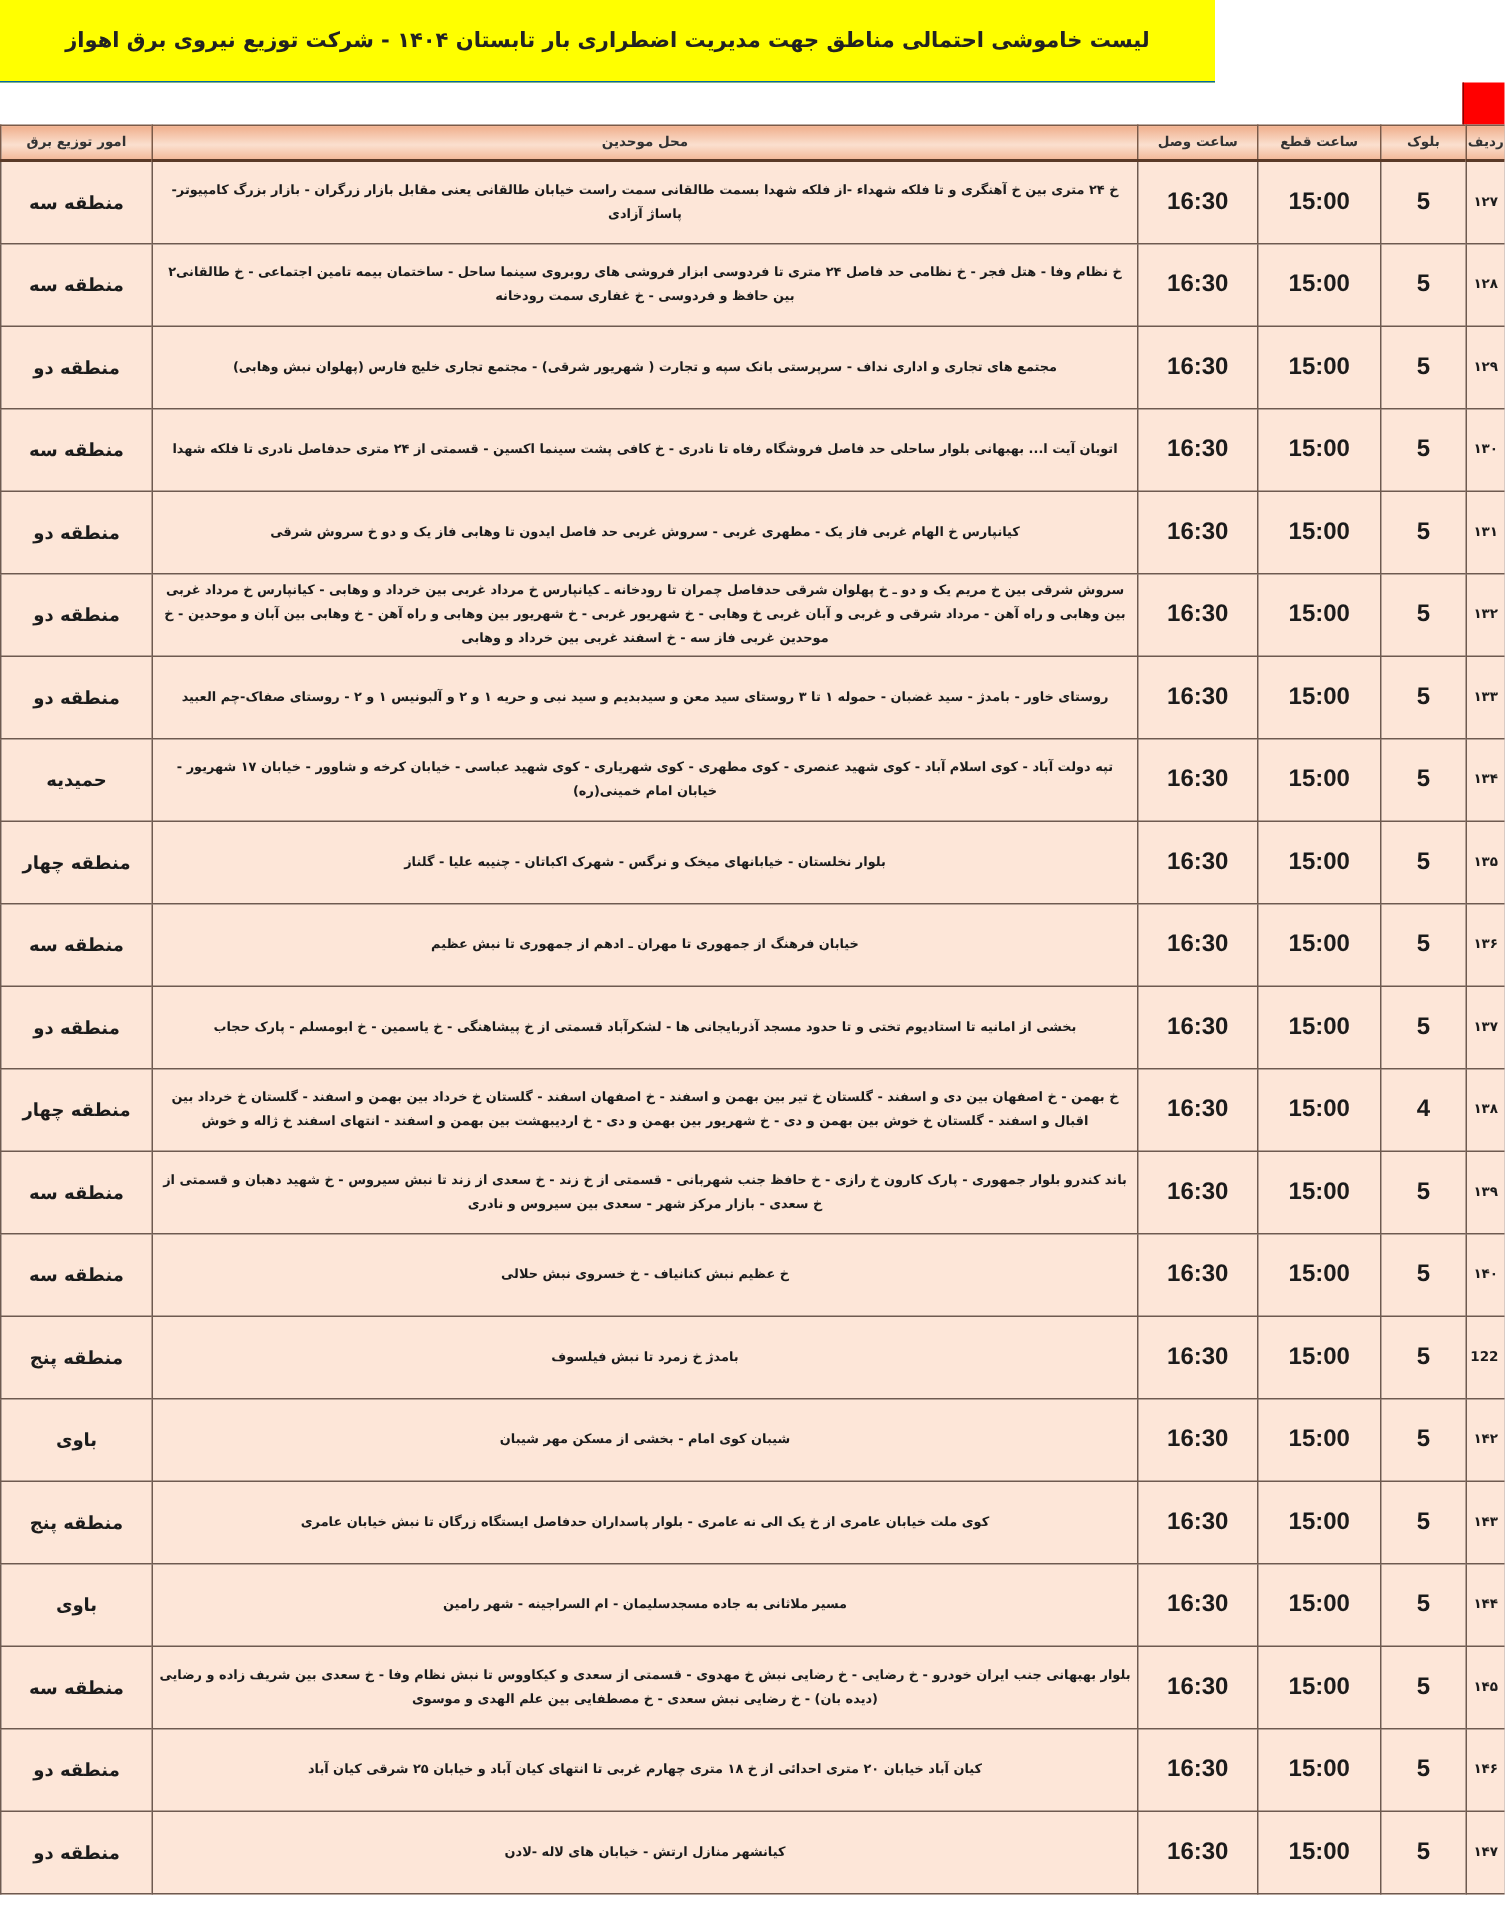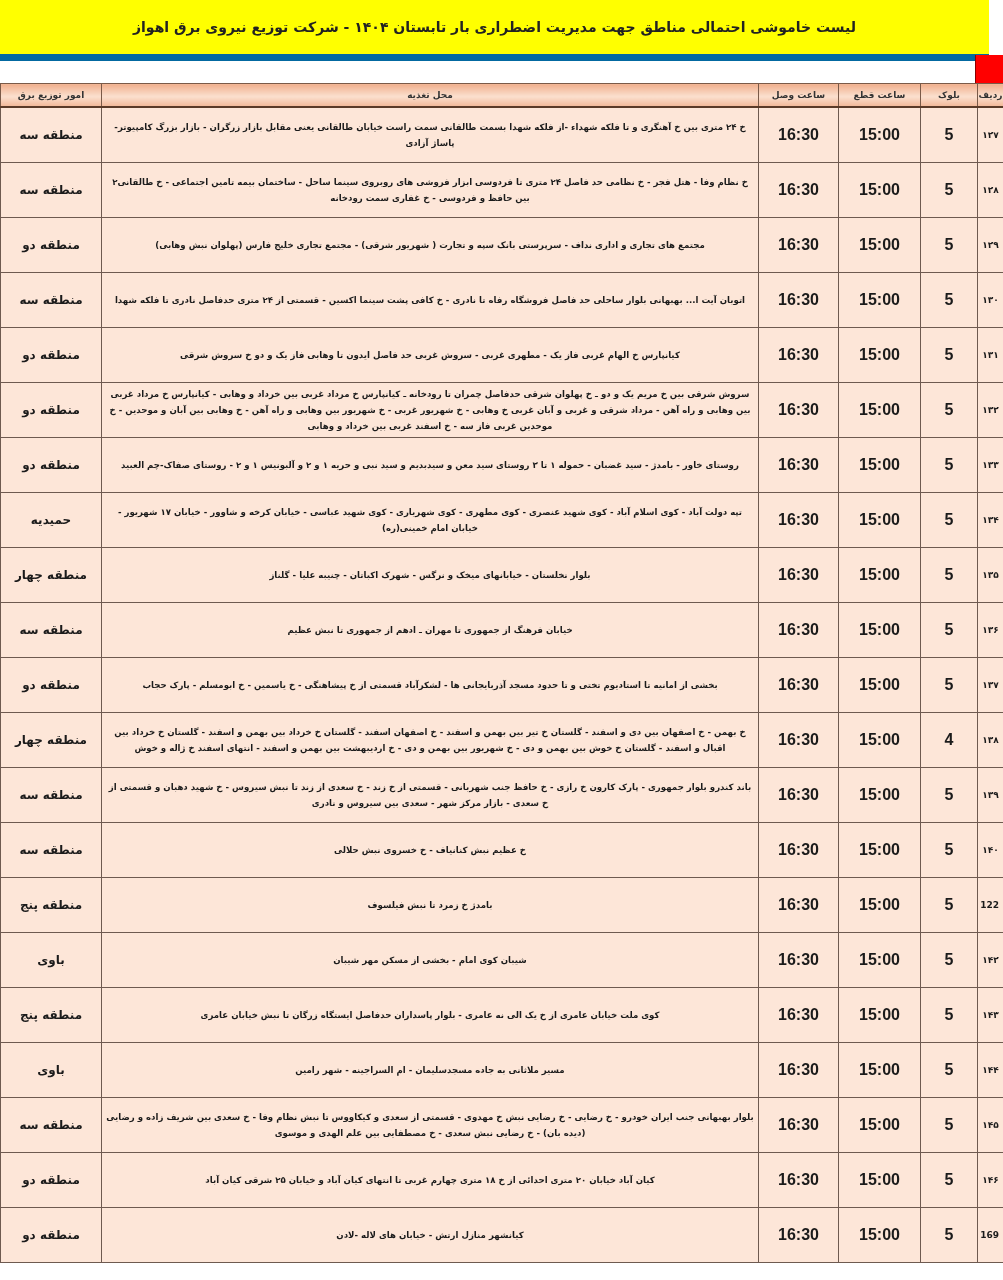--- a/index.html
+++ b/index.html
@@ -1,20 +1,20 @@
 <!DOCTYPE html>
 <html><head>
 <meta charset="utf-8">
 <style>
   html, body { margin:0; padding:0; background:#ffffff; }
   body { width:1003px; height:1280px; overflow:hidden; font-family:"DejaVu Sans", sans-serif; }
   .sheet { position:relative; width:1003px; height:1276px; }
   .title-bar {
-    position:absolute; left:0; top:0; width:989px; height:54px;
-    background:#ffff00; border-bottom:7px solid #0369a1;
+    position:absolute; left:0; top:0; width:810px; height:54px;
+    background:#ffff00; border-bottom:1px solid #0369a1;
     display:flex; align-items:center; justify-content:center;
     font-weight:bold; font-size:14px; color:#222; direction:rtl;
   }
   .date-bar {
     position:absolute; left:0; top:55px; width:975px; height:28px;
     background:#ff0000; display:flex; align-items:center; justify-content:center;
     font-family:"Liberation Sans", sans-serif; font-weight:bold; font-size:17px; color:#1a1a1a;
   }
   .date-bar-corner {
     position:absolute; left:975px; top:55px; width:28px; height:28px;
@@ -61,21 +61,21 @@
         <col class="col-con">
         <col class="col-loc">
         <col class="col-dist">
     </colgroup>
     <thead>
       <tr>
         <th>ردیف</th>
         <th>بلوک</th>
         <th>ساعت قطع</th>
         <th>ساعت وصل</th>
-        <th>محل تغذیه</th>
+        <th>محل موحدین</th>
         <th>امور توزیع برق</th>
       </tr>
     </thead>
     <tbody id="rows">
         <tr>
           <td class="c-row">۱۲۷</td>
           <td class="c-block">5</td>
           <td class="c-cut">15:00</td>
           <td class="c-con">16:30</td>
           <td class="c-loc">خ ۲۴ متری بین خ آهنگری و تا فلکه شهداء -از فلکه شهدا بسمت طالقانی سمت راست خیابان طالقانی یعنی مقابل بازار زرگران - بازار بزرگ کامپیوتر- پاساژ آزادی</td>
@@ -227,21 +227,21 @@
         </tr>
         <tr>
           <td class="c-row">۱۴۶</td>
           <td class="c-block">5</td>
           <td class="c-cut">15:00</td>
           <td class="c-con">16:30</td>
           <td class="c-loc">کیان آباد خیابان ۲۰ متری احدائی از خ ۱۸ متری چهارم غربی تا انتهای کیان آباد و خیابان ۲۵ شرقی کیان آباد</td>
           <td class="c-dist">منطقه دو</td>
         </tr>
         <tr>
-          <td class="c-row">169</td>
+          <td class="c-row">۱۴۷</td>
           <td class="c-block">5</td>
           <td class="c-cut">15:00</td>
           <td class="c-con">16:30</td>
           <td class="c-loc">کیانشهر منازل ارتش - خیابان های لاله -لادن</td>
           <td class="c-dist">منطقه دو</td>
         </tr>
       </tbody>
   </table>
 </div>
 

